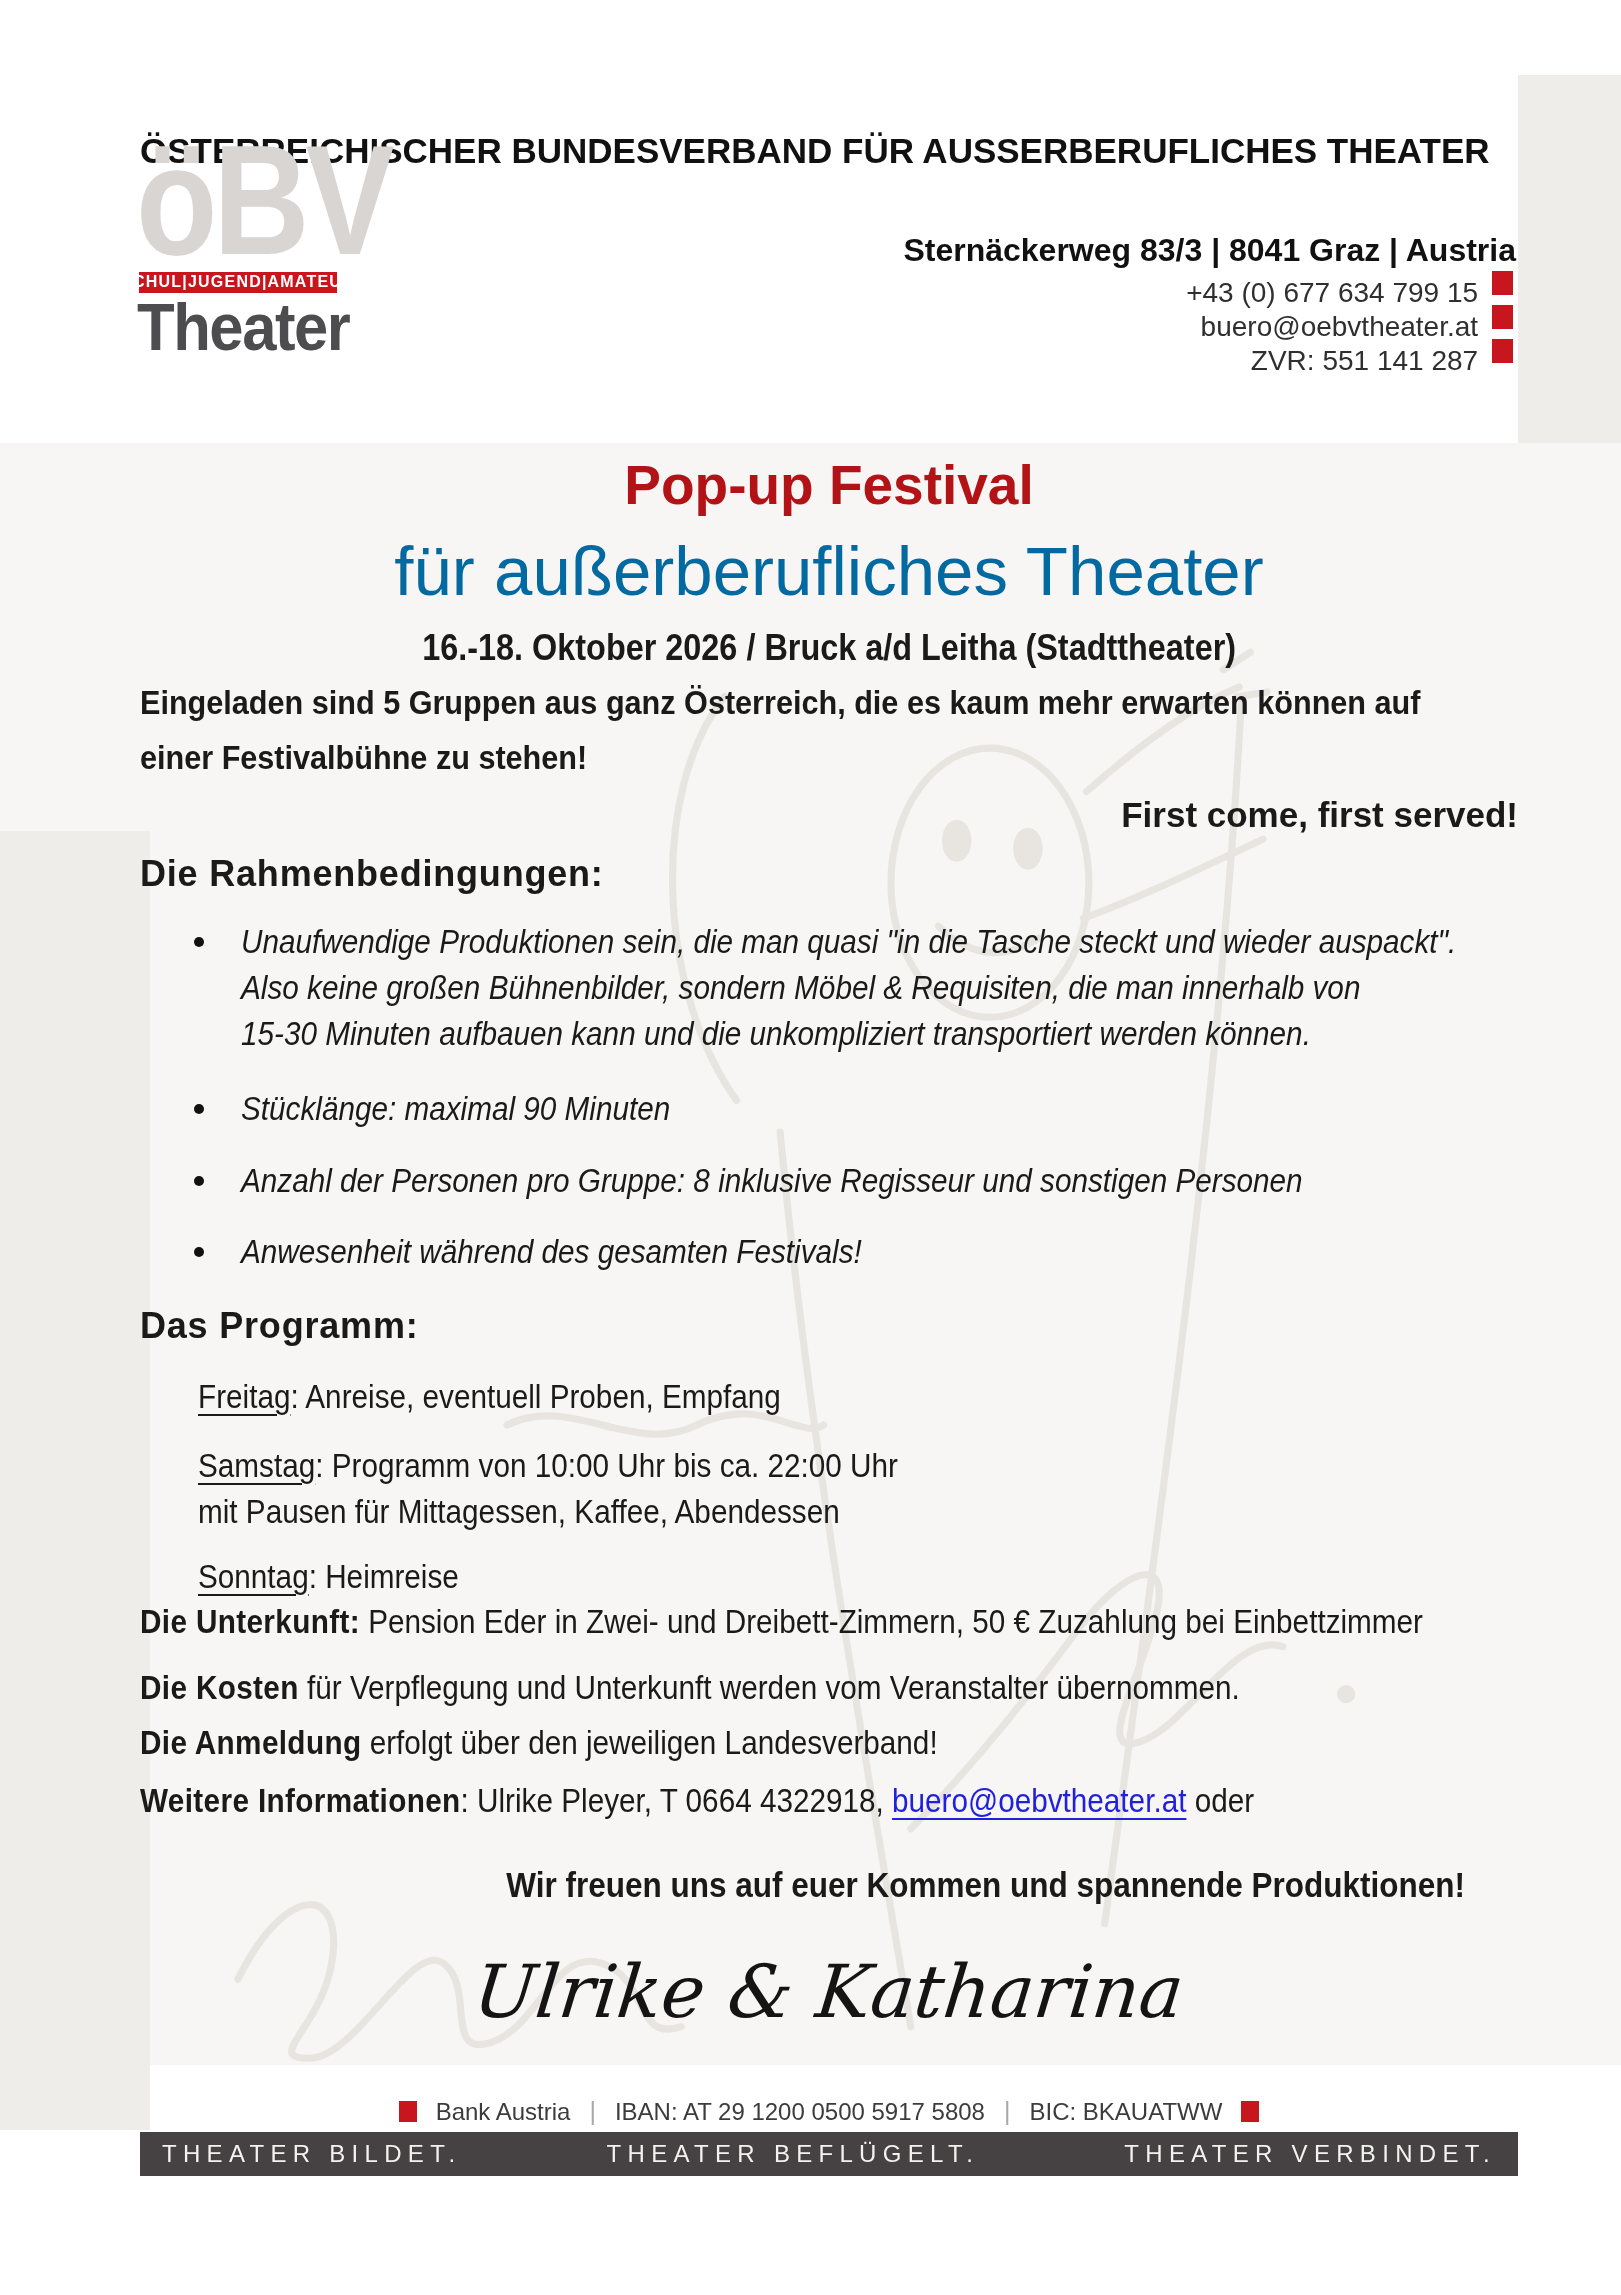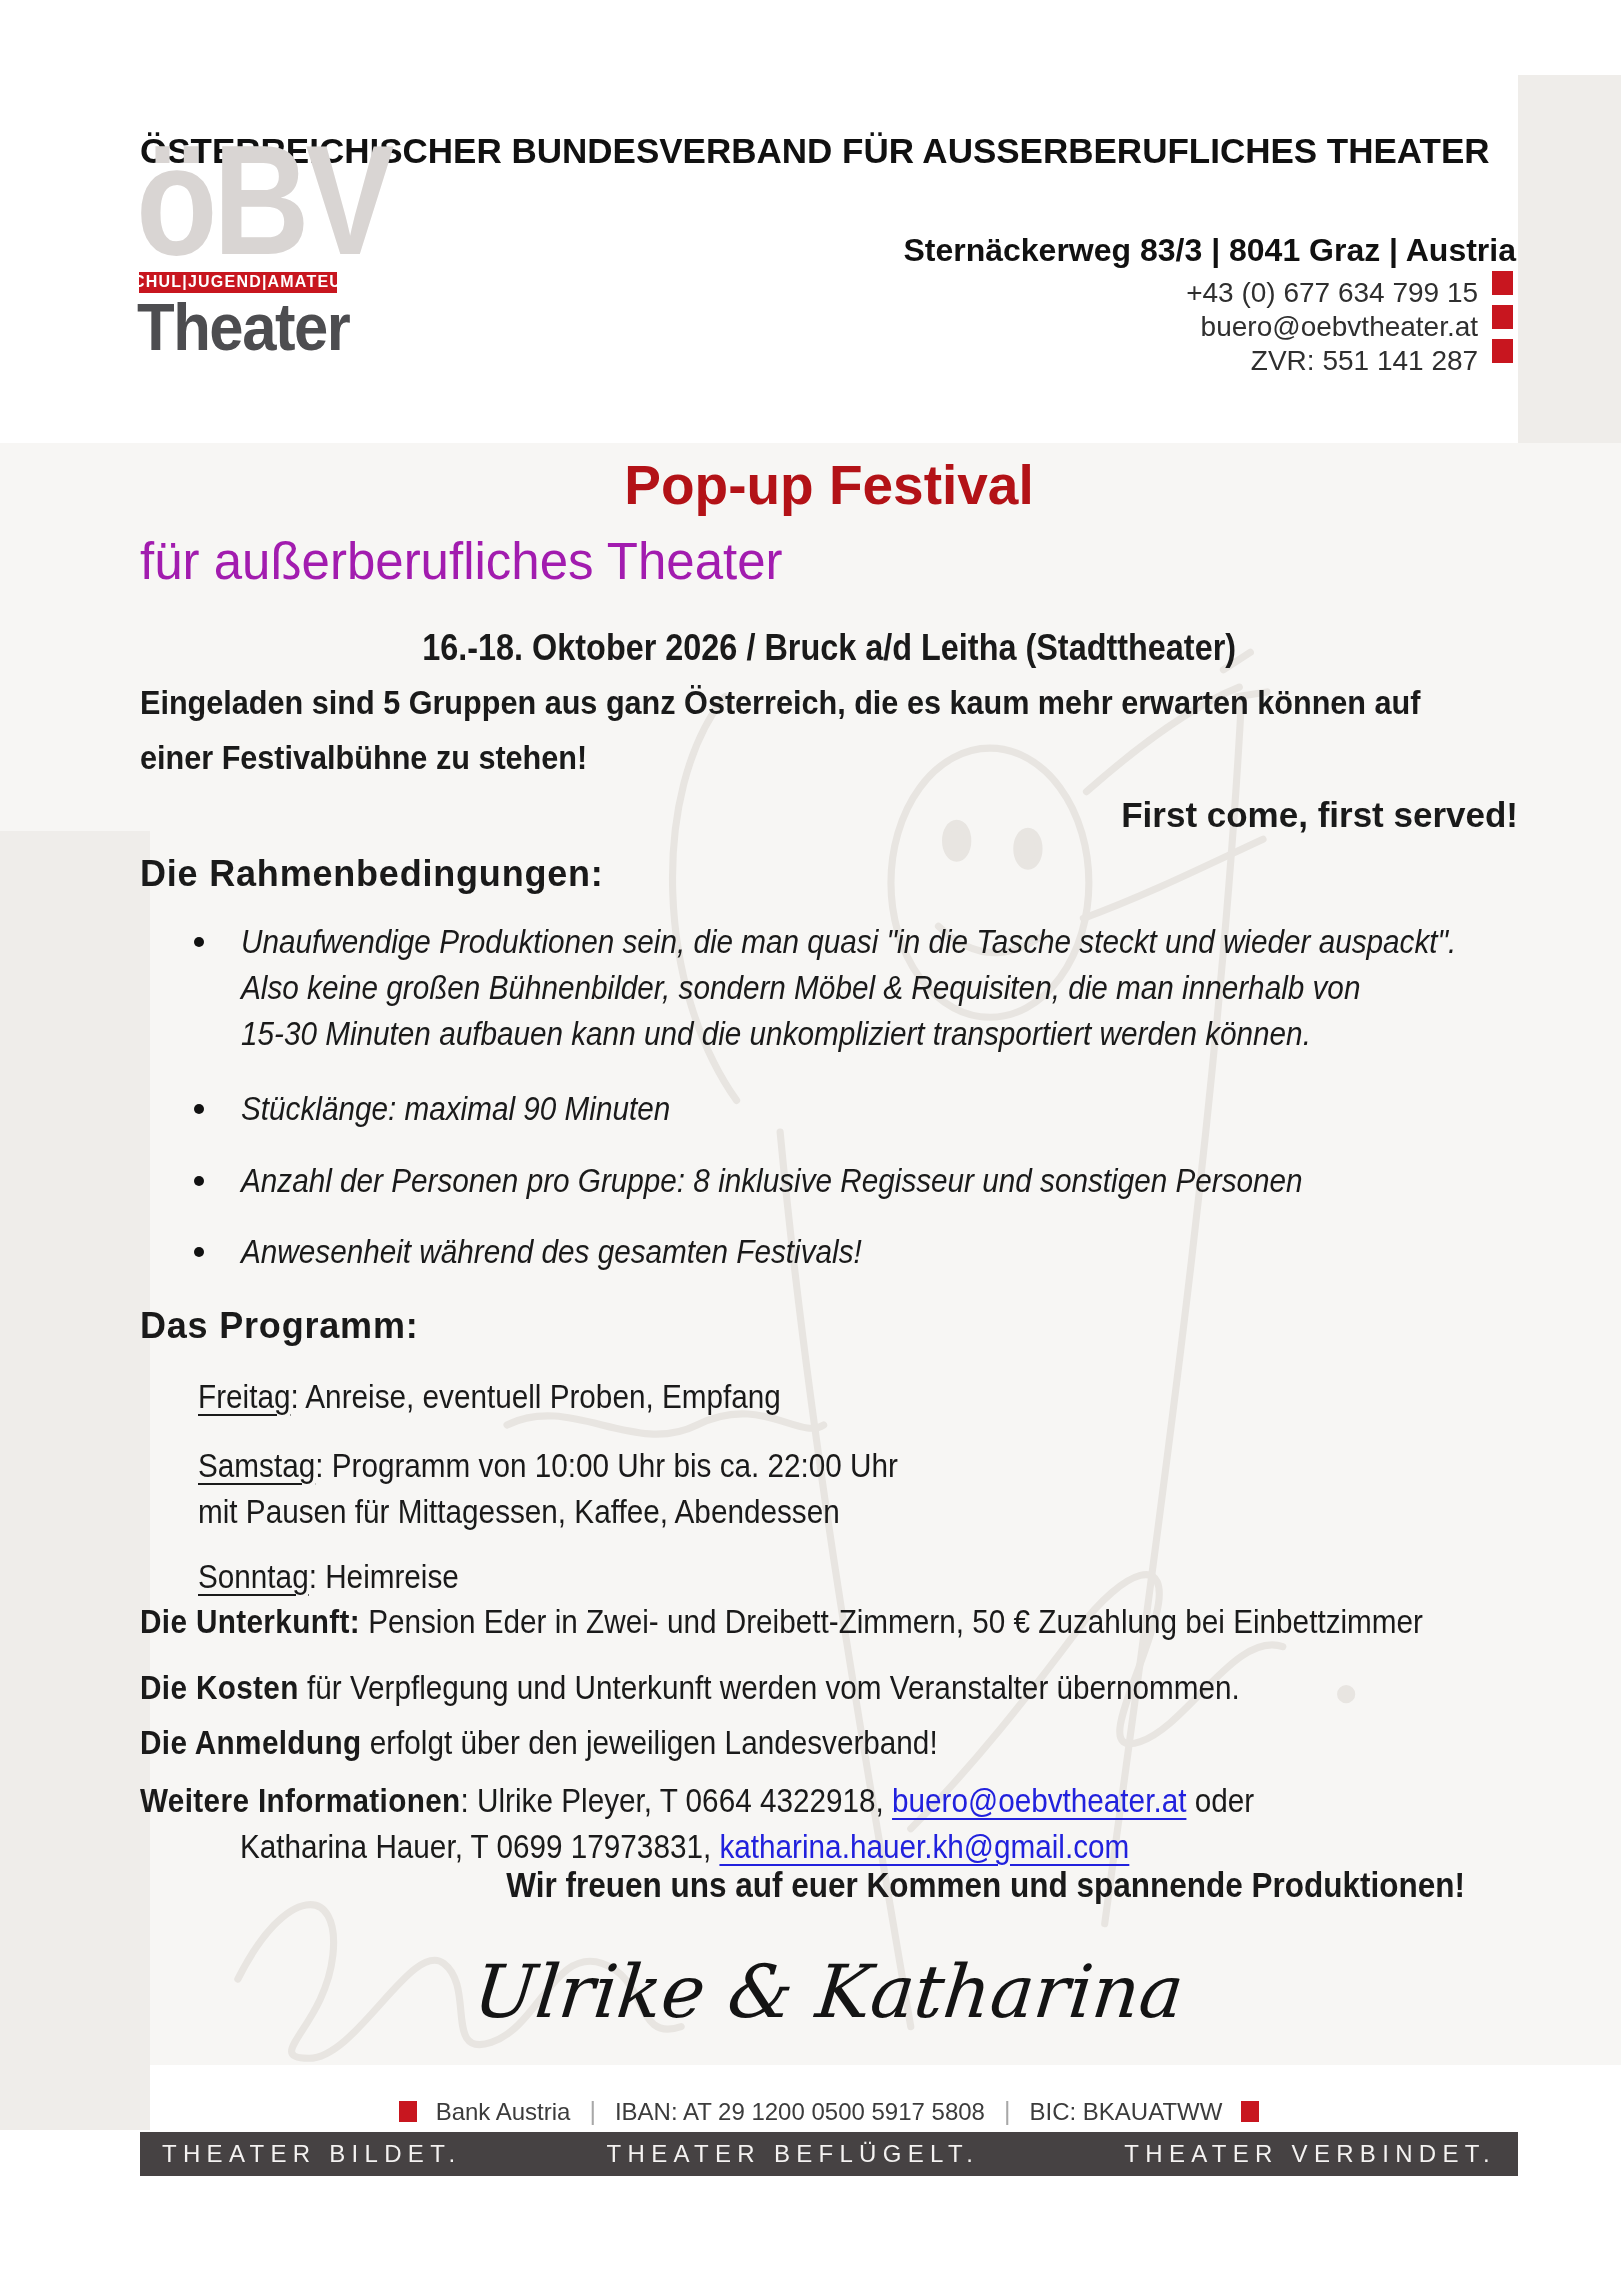--- a/index.html
+++ b/index.html
@@ -23,21 +23,21 @@
     transform:scaleX(0.92);transform-origin:0 0;}
   .org-name{left:140px;top:131px;width:1376px;text-align:left;font-weight:700;font-size:35px;color:#111;}
   .org-address{left:140px;top:184px;width:1376px;text-align:right;font-weight:700;font-size:32px;color:#111;margin-top:48px;}
   .contact{left:713px;top:266px;width:800px;}
   .contact-row{display:flex;justify-content:flex-end;align-items:center;height:34px;}
   .contact-row .txt{font-size:28px;color:#2f2f2f;margin-top:20px;}
   .sq{display:inline-block;width:20.6px;height:24.5px;background:#c8161f;margin-left:14.3px;}
   .sq-s{display:inline-block;width:17.4px;height:21.4px;background:#c8161f;}
   
   .page-title{left:140px;top:453px;width:1378px;text-align:center;font-weight:700;font-size:55px;color:#b31217;}
-  .page-subtitle{left:140px;top:532px;width:1378px;font-weight:400;font-size:51px;color:#a21caf;}
+  .page-subtitle{left:140px;top:532px;width:1378px;text-align:center;font-weight:400;font-size:69px;color:#0369a1;}
   .date-line{left:140px;top:627px;width:1378px;text-align:center;font-weight:700;font-size:36px;}
   .intro{left:140px;top:675px;width:1378px;font-weight:700;font-size:34px;line-height:55px;}
   .center-bold{left:140px;width:1378px;text-align:right;font-weight:700;font-size:35px;line-height:46px;}
   .heading{left:140px;width:1378px;font-weight:700;font-size:36px;letter-spacing:0.8px;line-height:46px;}
   .body-line{left:140px;width:1378px;font-size:33px;line-height:46px;}
   .cond{transform:scaleX(0.9);transform-origin:0 50%;display:inline-block;white-space:nowrap;}
   .cond-c{transform:scaleX(0.9);transform-origin:50% 50%;display:inline-block;white-space:nowrap;}
   .bullet{left:140px;width:1378px;font-size:33px;line-height:46px;padding-left:101px;box-sizing:border-box;font-style:italic;}
   .dot{position:absolute;left:54px;top:18px;width:10.3px;height:10.3px;border-radius:50%;background:#111;}
   .prog{padding-left:58px;box-sizing:border-box;}
@@ -158,23 +158,20 @@
   </div>
   <div class="abs body-line" style="top:1665px;">
     <span class="cond"><span class="lead">Die Kosten</span><span> für Verpflegung und Unterkunft werden vom Veranstalter übernommen.</span></span>
   </div>
   <div class="abs body-line" style="top:1720px;">
     <span class="cond"><span class="lead">Die Anmeldung</span><span> erfolgt über den jeweiligen Landesverband!</span></span>
   </div>
   <div class="abs body-line" style="top:1778px;">
     <span class="cond"><span class="lead">Weitere Informationen</span><span>: Ulrike Pleyer, T 0664 4322918, </span><span class="link">buero@oebvtheater.at</span><span> oder</span></span>
   </div>
-  <div class="abs body-line ind2" style="top:1824px;">
-    <span class="cond"><span>Katharina Hauer, T 0699 17973831, </span><span class="link">katharina.hauer.kh@gmail.com</span></span>
-  </div>
 
   <div class="abs center-bold" style="top:1862px;">
     <span class="cond-c">Wir freuen uns auf euer Kommen und spannende Produktionen!</span>
   </div>
 
   <div class="abs signature">Ulrike &amp; Katharina</div>
 
   <div class="abs bank">
     <span class="sq-s"></span>
     <span>Bank Austria</span>

